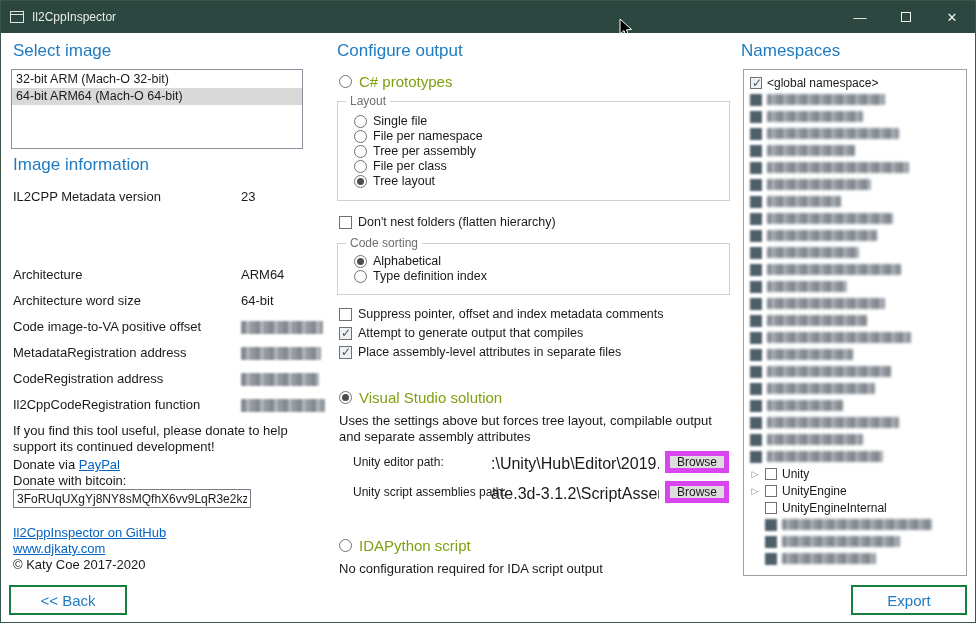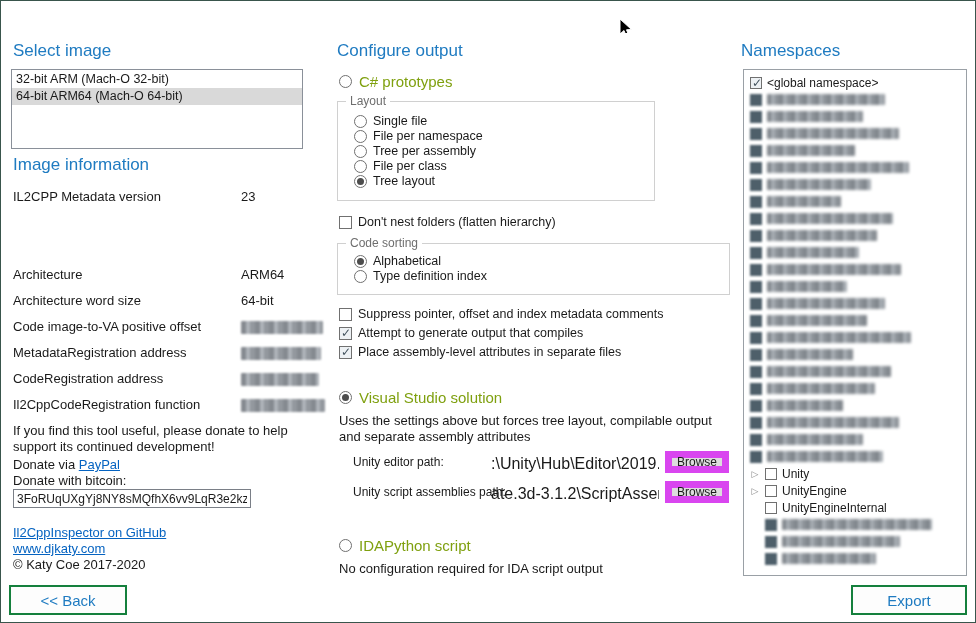--- a/index.html
+++ b/index.html
@@ -46,41 +46,59 @@
   .cb { width:13px; height:13px; border:1px solid #707070; background:#fff; flex:none; position:relative; }
   .cb.chk { background:#edf1f4; }
   .cb.chk::after { content:'\2713'; position:absolute; left:1px; top:-2px; font-size:12px; font-weight:bold; color:#42525d; }
 
   .groupbox { position:absolute; border:1px solid #d0d0d0; }
   .groupbox .legend { position:absolute; top:-8px; left:8px; background:#fff; padding:0 4px; font-size:12px; color:#6e6e6e; }
 
   .mid-text { position:absolute; font-size:13px; color:#1a1a1a; line-height:16px; }
   .path-label { position:absolute; font-size:12px; color:#1a1a1a; }
   .path-value { position:absolute; font-size:16px; color:#1a1a1a; text-align:right; white-space:nowrap; overflow:hidden; }
-  .browse-btn { position:absolute; width:64px; height:22px; background:#dddddd; border:7px solid #d946ef; font-size:12px; color:#1a1a1a; display:flex; align-items:center; justify-content:center; cursor:default; }
+  .browse-btn { position:absolute; width:64px; height:22px; background:#dddddd; border:5px solid #d946ef; font-size:12px; color:#1a1a1a; display:flex; align-items:center; justify-content:center; cursor:default; }
 
   
   .ns-panel { position:absolute; left:742px; top:36px; width:224px; height:507px; border:1px solid #9aa0a6; background:#fff; overflow:hidden; padding:4px 2px 0 6px; }
   .ns-row { display:flex; align-items:center; gap:5px; height:17px; font-size:12px; color:#1a1a1a; }
   .ns-row .cb { width:12px; height:12px; }
   .cbred { width:12px; height:12px; background:#4e5f6a; border:1px solid #4e5f6a; filter:blur(1.3px); }
   .ns-red { display:inline-block; height:11px; border-radius:1px;
     background:repeating-linear-gradient(90deg,#80868c 0 4px,#a7adb3 4px 8px,#8d9399 8px 12px);
     filter:blur(1.4px); }
   .expander { width:10px; flex:none; font-size:9px; color:#8a8a8a; line-height:10px; text-align:center; }
   .expander.empty { visibility:hidden; }
   .ns-row.indent { padding-left:15px; }
 
   .cursor-svg { position:absolute; left:618px; top:18px; width:14px; height:20px; pointer-events:none; }
 </style>
 </head>
 <body>
 
 <div class="window">
 
+  <div class="titlebar">
+    <svg class="app-icon" viewBox="0 0 14 12">
+      <rect x="0.5" y="0.5" width="13" height="11" fill="none" stroke="#dfe5e2" stroke-width="1"></rect>
+      <line x1="0.5" y1="3.5" x2="13.5" y2="3.5" stroke="#dfe5e2" stroke-width="1"></line>
+    </svg>
+    <span class="title">Il2CppInspector</span>
+    <div class="win-btns">
+      <div class="win-btn">
+          <span>—</span>
+        </div>
+      <div class="win-btn">
+          <span class="max-box"></span>
+        </div>
+      <div class="win-btn">
+          <span>✕</span>
+        </div>
+    </div>
+  </div>
 
   <svg class="cursor-svg" viewBox="0 0 14 20">
     <path d="M1,0 L1,15 L5,11.5 L7.5,18 L10,17 L7.5,10.8 L12.5,10.5 Z" fill="#000" stroke="#fff" stroke-width="1"></path>
   </svg>
 
   <div class="content">
 
     <h2 class="section" style="left:12px; top:8px;">Select image</h2>
 
     <div class="listbox">
@@ -132,21 +150,21 @@
 
     <div class="big-btn" style="left:8px; top:552px; width:118px;">&lt;&lt; Back</div>
 
     <h2 class="section" style="left:336px; top:8px;">Configure output</h2>
 
     <div class="opt-row green" style="left:338px; top:40px;">
       <span class="radio"></span>
       <span>C# prototypes</span>
     </div>
 
-    <div class="groupbox" style="left:336px; top:68px; width:318px; height:100px;">
+    <div class="groupbox" style="left:336px; top:68px; width:393px; height:100px;">
       <span class="legend">Layout</span>
       <div class="opt-row" style="left:16px; top:12px;">
         <span class="radio"></span>
         <span>Single file</span>
       </div>
       <div class="opt-row" style="left:16px; top:27px;">
         <span class="radio"></span>
         <span>File per namespace</span>
       </div>
       <div class="opt-row" style="left:16px; top:42px;">

